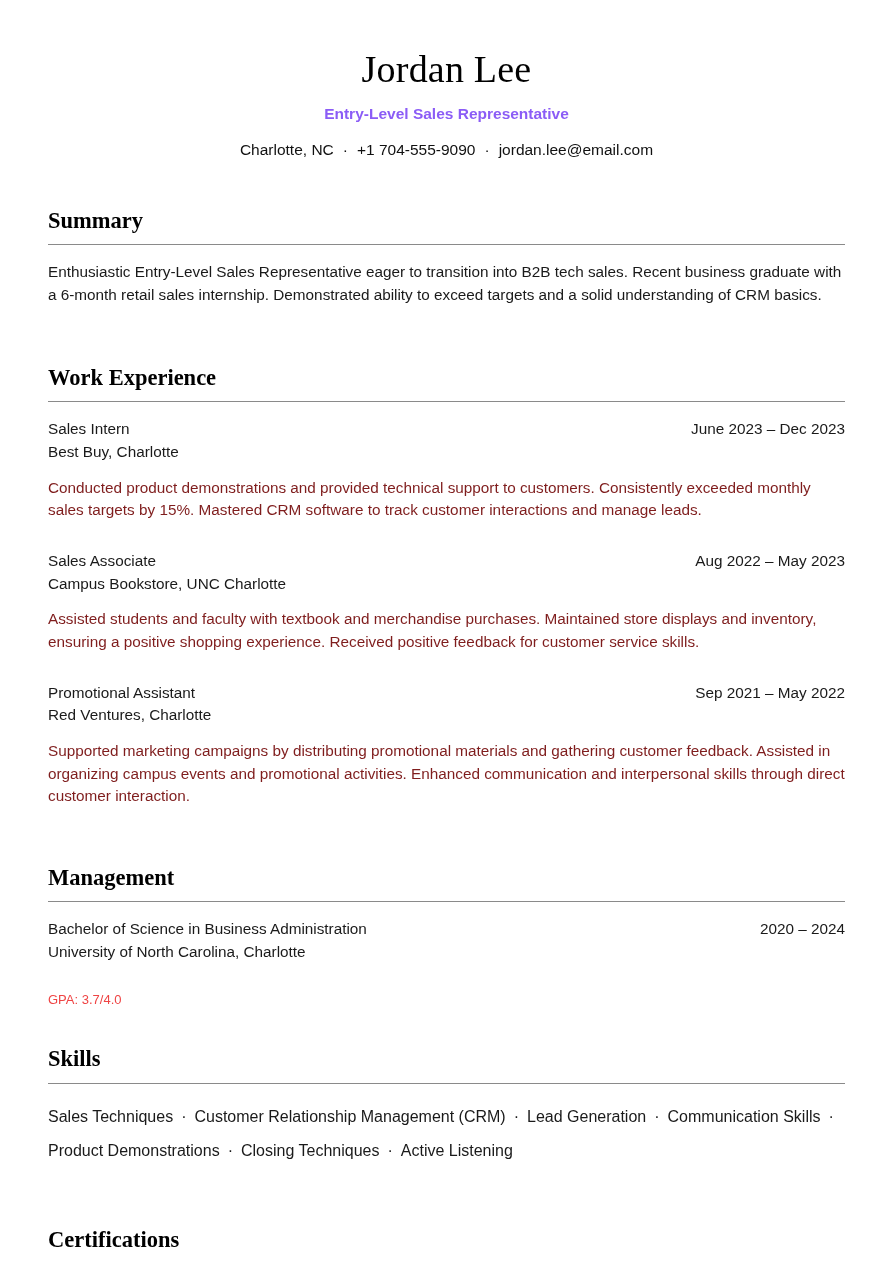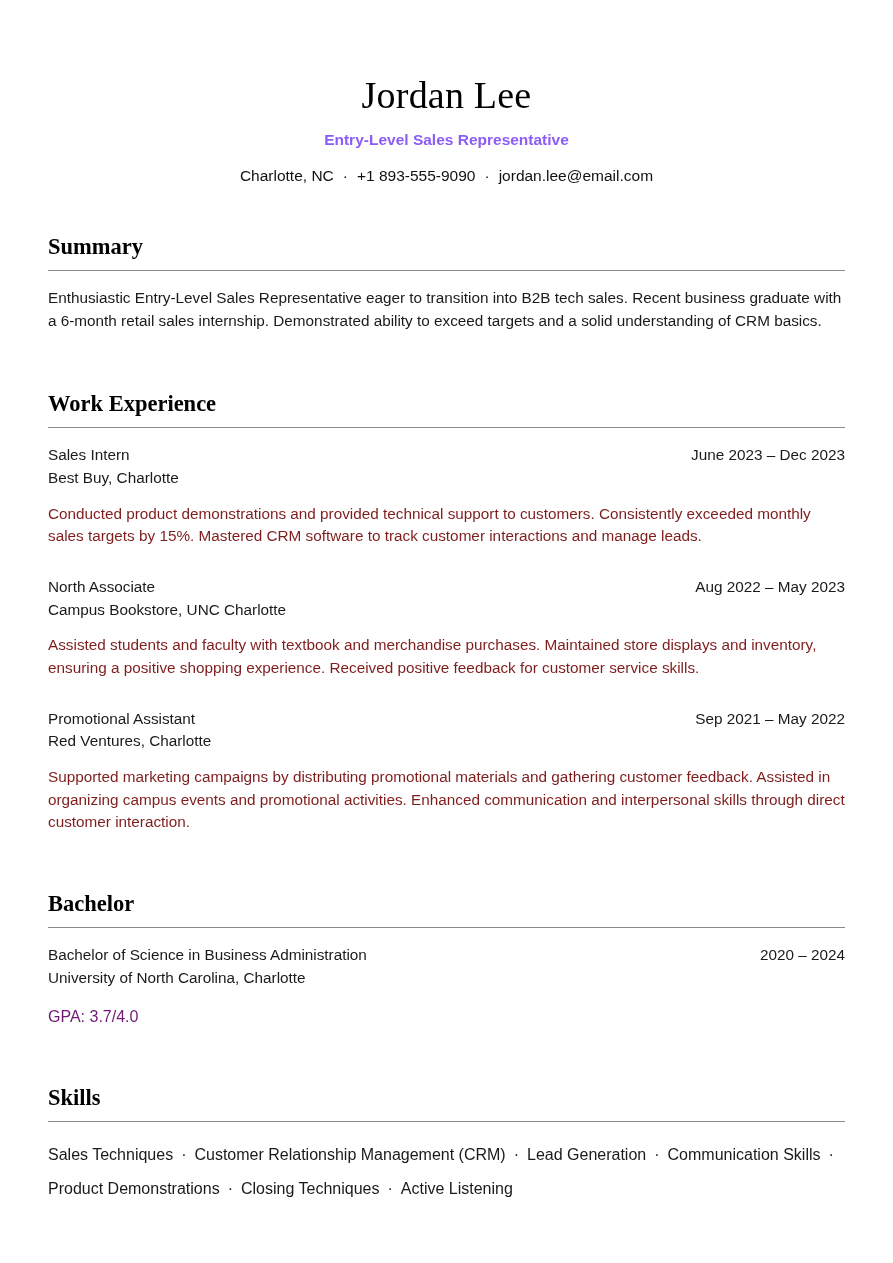--- a/index.html
+++ b/index.html
@@ -18,21 +18,21 @@
     width: 893px;
     min-height: 1263px;
     box-sizing: border-box;
     padding: 0 48px;
     background: #ffffff;
   }
 
   
   .resume-header {
     text-align: center;
-    padding-top: 72px;
+    padding-top: 46px;
   }
   .candidate-name {
     font-family: "Liberation Serif", serif;
     font-size: 38px;
     font-weight: 400;
     line-height: 1.22;
     margin: 0;
     letter-spacing: 0.2px;
     color: #000;
   }
@@ -54,21 +54,21 @@
     padding: 0 9px;
     color: #111;
   }
 
   
   .section {
     margin-top: 46px;
   }
   .section-work { margin-top: 58px; }
   .section-edu  { margin-top: 56px; }
-  .section-skills { margin-top: 56px; }
+  .section-skills { margin-top: 36px; }
   .section-cert { margin-top: 58px; }
 
   .section-title {
     font-family: "Liberation Serif", serif;
     font-size: 22.5px;
     font-weight: 700;
     line-height: 1.25;
     margin: 0 0 9px 0;
     color: #000;
   }
@@ -117,24 +117,24 @@
   }
   .entry-desc {
     font-size: 15.3px;
     line-height: 1.48;
     color: #7f1d1d;
     margin-top: 14px;
   }
 
   
   .edu-extra {
-    font-size: 16px;
+    font-size: 13px;
     line-height: 1.45;
-    color: #701a75;
-    margin-top: 16px;
+    color: #ef4444;
+    margin-top: 28px;
   }
 
   
   .skills-list {
     font-size: 16px;
     line-height: 2.15;
     color: #1a1a1a;
   }
   .skill-item { white-space: nowrap; }
   .skill-sep {
@@ -144,21 +144,21 @@
   }
 </style>
 </head>
 <body>
 
 <div class="page">
 
   <div class="resume-header">
     <h1 class="candidate-name">Jordan Lee</h1>
     <div class="candidate-title">Entry-Level Sales Representative</div>
-    <div class="contact-line"><span class="contact-item">Charlotte, NC</span><span class="contact-sep">·</span><span class="contact-item">+1 893-555-9090</span><span class="contact-sep">·</span><span class="contact-item">jordan.lee@email.com</span></div>
+    <div class="contact-line"><span class="contact-item">Charlotte, NC</span><span class="contact-sep">·</span><span class="contact-item">+1 704-555-9090</span><span class="contact-sep">·</span><span class="contact-item">jordan.lee@email.com</span></div>
   </div>
 
   <div class="section section-summary">
     <h2 class="section-title">Summary</h2>
     <div class="section-rule"></div>
     <p class="body-text">Enthusiastic Entry-Level Sales Representative eager to transition into B2B tech sales. Recent business graduate with a 6-month retail sales internship. Demonstrated ability to exceed targets and a solid understanding of CRM basics.</p>
   </div>
 
   <div class="section section-work">
     <h2 class="section-title">Work Experience</h2>
@@ -167,39 +167,39 @@
         <div class="entry">
           <div class="entry-toprow">
             <div class="entry-role">Sales Intern</div>
             <div class="entry-dates">June 2023 – Dec 2023</div>
           </div>
           <div class="entry-org">Best Buy, Charlotte</div>
           <div class="entry-desc">Conducted product demonstrations and provided technical support to customers. Consistently exceeded monthly sales targets by 15%. Mastered CRM software to track customer interactions and manage leads.</div>
         </div>
         <div class="entry">
           <div class="entry-toprow">
-            <div class="entry-role">North Associate</div>
+            <div class="entry-role">Sales Associate</div>
             <div class="entry-dates">Aug 2022 – May 2023</div>
           </div>
           <div class="entry-org">Campus Bookstore, UNC Charlotte</div>
           <div class="entry-desc">Assisted students and faculty with textbook and merchandise purchases. Maintained store displays and inventory, ensuring a positive shopping experience. Received positive feedback for customer service skills.</div>
         </div>
         <div class="entry">
           <div class="entry-toprow">
             <div class="entry-role">Promotional Assistant</div>
             <div class="entry-dates">Sep 2021 – May 2022</div>
           </div>
           <div class="entry-org">Red Ventures, Charlotte</div>
           <div class="entry-desc">Supported marketing campaigns by distributing promotional materials and gathering customer feedback. Assisted in organizing campus events and promotional activities. Enhanced communication and interpersonal skills through direct customer interaction.</div>
         </div>
       </div>
   </div>
 
   <div class="section section-edu">
-    <h2 class="section-title">Bachelor</h2>
+    <h2 class="section-title">Management</h2>
     <div class="section-rule"></div>
     <div class="entry-list">
         <div class="entry">
           <div class="entry-toprow">
             <div class="entry-role">Bachelor of Science in Business Administration</div>
             <div class="entry-dates">2020 – 2024</div>
           </div>
           <div class="entry-org">University of North Carolina, Charlotte</div>
           <div class="edu-extra">GPA: 3.7/4.0</div>
         </div>

